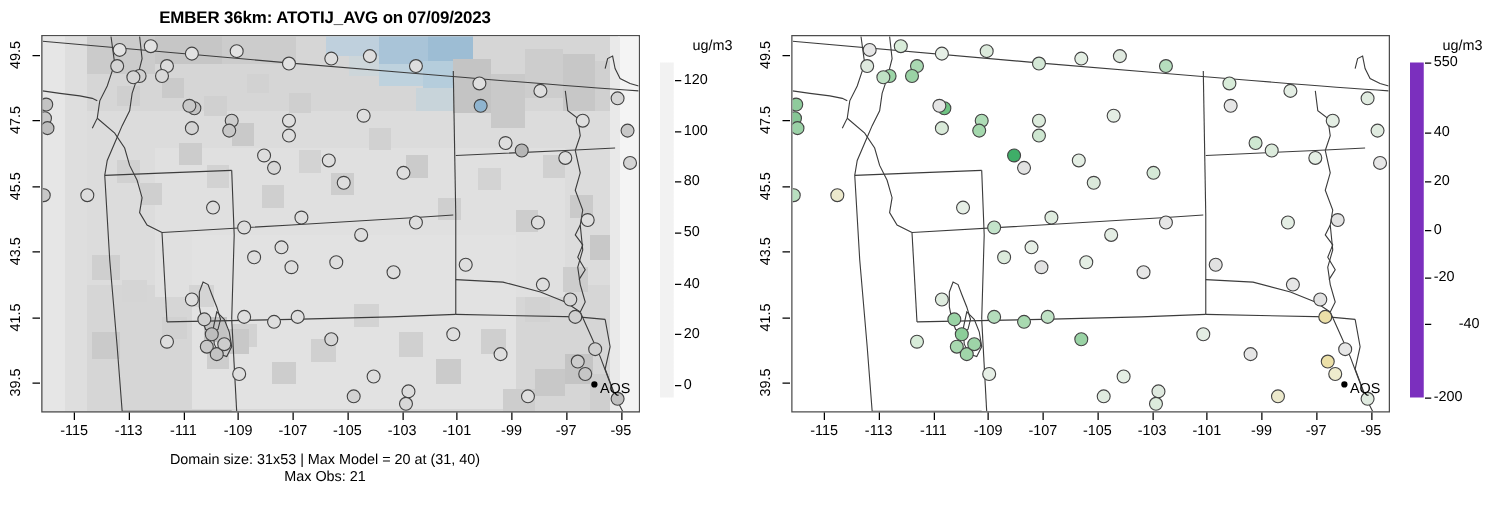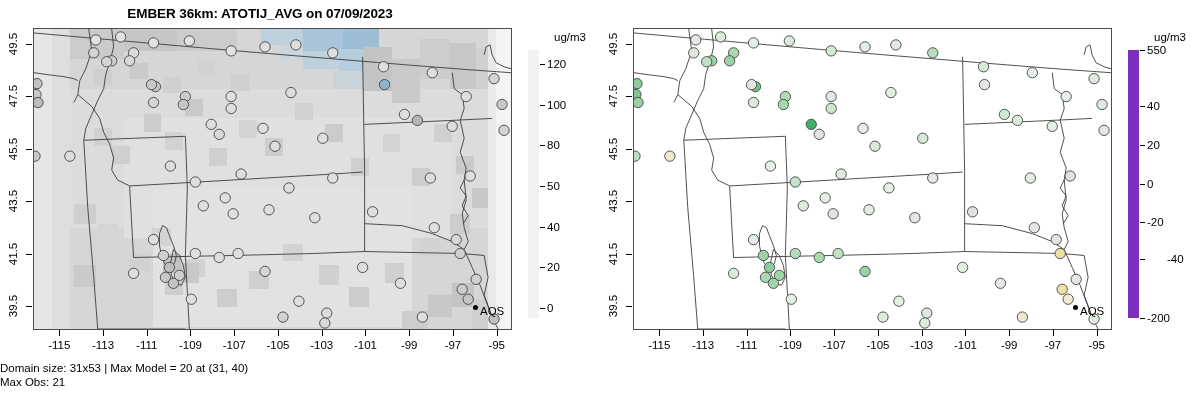--- a/index.html
+++ b/index.html
@@ -53,21 +53,21 @@
   }
   .cbar{
     position:absolute;width:11px;border:0;
   }
   .cbar-tick{position:absolute;width:5px;height:1px;background:#000;}
   .cbar-label{position:absolute;font-size:11.5px;white-space:nowrap;
     transform:translateY(-50%);}
 
   
   .caption{
-    position:absolute;left:0;width:520px;text-align:left;
+    position:absolute;left:0;width:520px;text-align:center;
     font-size:11.5px;line-height:13.5px;
   }
   .caption .l1{display:block;}
   .caption .l2{display:block;}
 
   
   .aqs-legend{position:absolute;display:flex;align-items:flex-start;gap:2px;}
   .aqs-dot{width:5px;height:5px;border-radius:50%;background:#000;}
   .aqs-text{font-size:11.5px;}
 </style>

